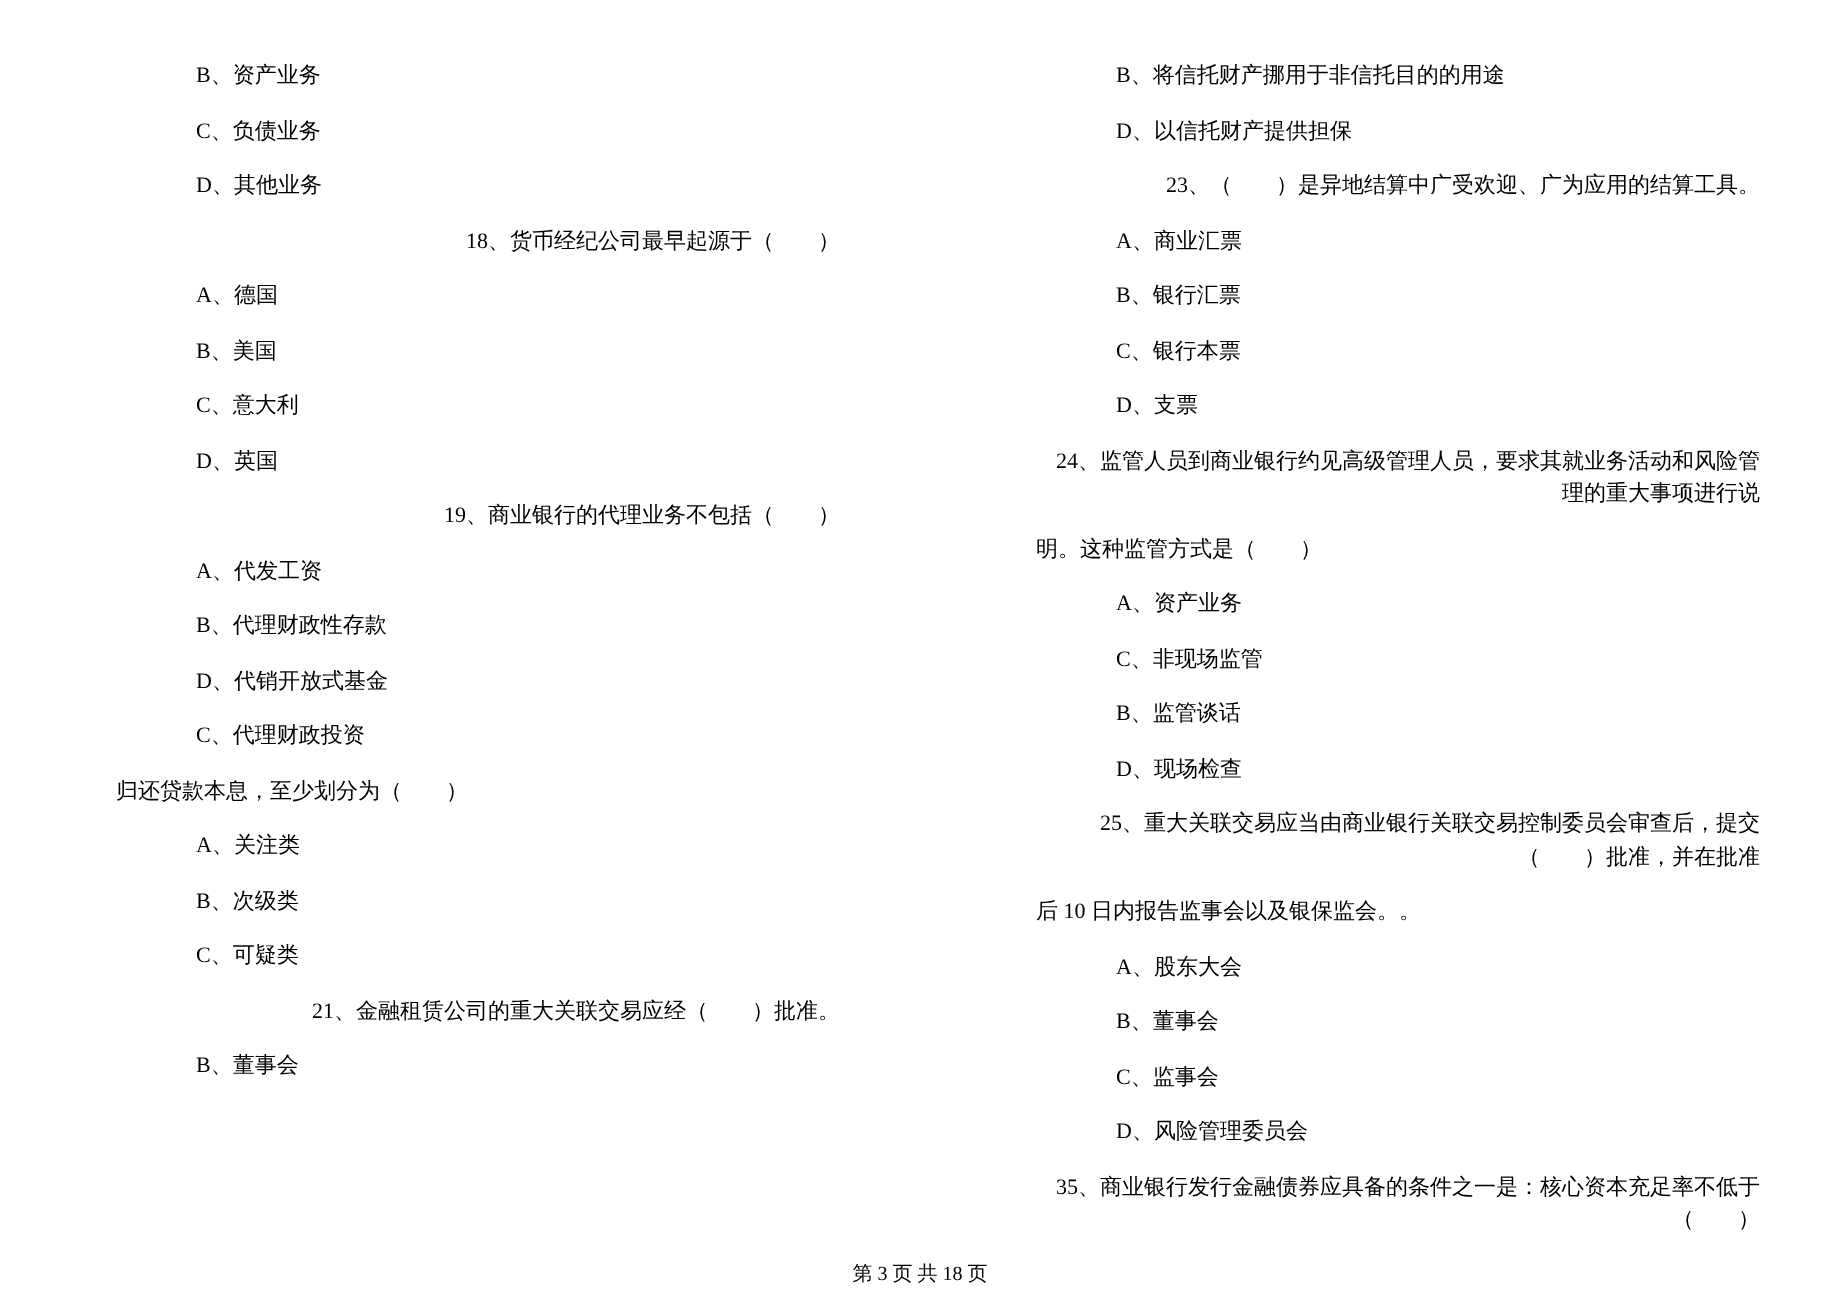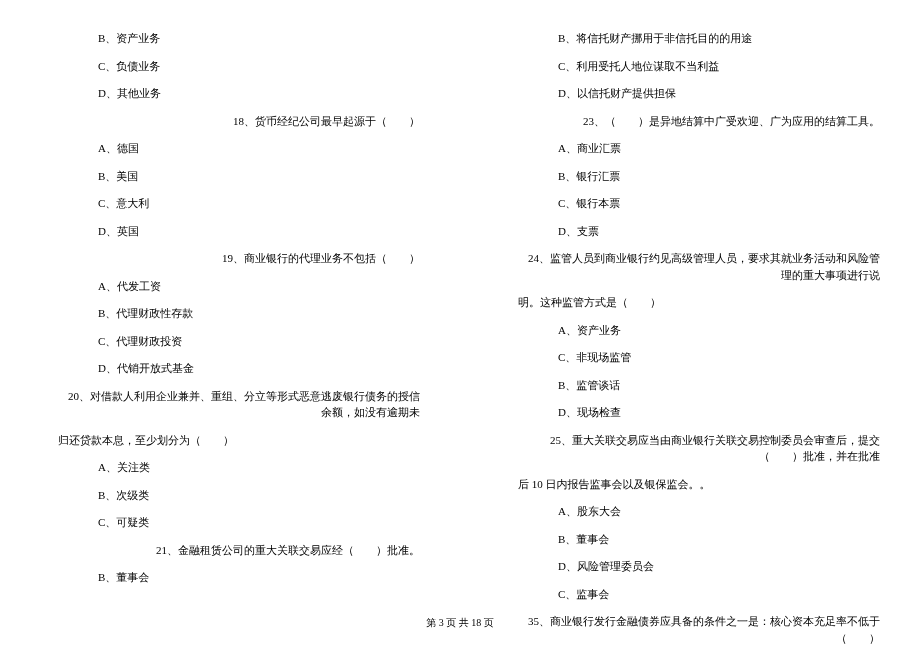--- a/index.html
+++ b/index.html
@@ -35,21 +35,21 @@
     }
     .question {
       padding-left: 18px;
       text-align: right;
     }
     .continuation {
       padding-left: 18px;
     }
     .footer {
       position: absolute;
-      bottom: 20px;
+      bottom: 6px;
       width: 100%;
       text-align: center;
       font-size: 10px;
     }
   </style>
 </head>
 <body>
 
 <div class="page">
   <div class="column">
@@ -57,50 +57,48 @@
     <div class="line option">C、负债业务</div>
     <div class="line option">D、其他业务</div>
     <div class="line question">18、货币经纪公司最早起源于（　　）</div>
     <div class="line option">A、德国</div>
     <div class="line option">B、美国</div>
     <div class="line option">C、意大利</div>
     <div class="line option">D、英国</div>
     <div class="line question">19、商业银行的代理业务不包括（　　）</div>
     <div class="line option">A、代发工资</div>
     <div class="line option">B、代理财政性存款</div>
+    <div class="line option">D、代销开放式基金</div>
     <div class="line option">C、代理财政投资</div>
-    <div class="line option">D、代销开放式基金</div>
-    <div class="line question">20、对借款人利用企业兼并、重组、分立等形式恶意逃废银行债务的授信余额，如没有逾期未</div>
     <div class="line continuation">归还贷款本息，至少划分为（　　）</div>
     <div class="line option">A、关注类</div>
     <div class="line option">B、次级类</div>
     <div class="line option">C、可疑类</div>
     <div class="line question">21、金融租赁公司的重大关联交易应经（　　）批准。</div>
     <div class="line option">B、董事会</div>
 
   </div>
   <div class="column">
     <div class="line option">B、将信托财产挪用于非信托目的的用途</div>
-    <div class="line option">C、利用受托人地位谋取不当利益</div>
     <div class="line option">D、以信托财产提供担保</div>
     <div class="line question">23、（　　）是异地结算中广受欢迎、广为应用的结算工具。</div>
     <div class="line option">A、商业汇票</div>
     <div class="line option">B、银行汇票</div>
     <div class="line option">C、银行本票</div>
     <div class="line option">D、支票</div>
     <div class="line question">24、监管人员到商业银行约见高级管理人员，要求其就业务活动和风险管理的重大事项进行说</div>
     <div class="line continuation">明。这种监管方式是（　　）</div>
     <div class="line option">A、资产业务</div>
     <div class="line option">C、非现场监管</div>
     <div class="line option">B、监管谈话</div>
     <div class="line option">D、现场检查</div>
     <div class="line question">25、重大关联交易应当由商业银行关联交易控制委员会审查后，提交（　　）批准，并在批准</div>
     <div class="line continuation">后 10 日内报告监事会以及银保监会。。</div>
     <div class="line option">A、股东大会</div>
     <div class="line option">B、董事会</div>
+    <div class="line option">C、监事会</div>
     <div class="line option">D、风险管理委员会</div>
-    <div class="line option">C、监事会</div>
     <div class="line question">35、商业银行发行金融债券应具备的条件之一是：核心资本充足率不低于（　　）</div>
 
   </div>
 </div>
 
 <div class="footer">第 3 页 共 18 页</div>
 
 </body></html>

